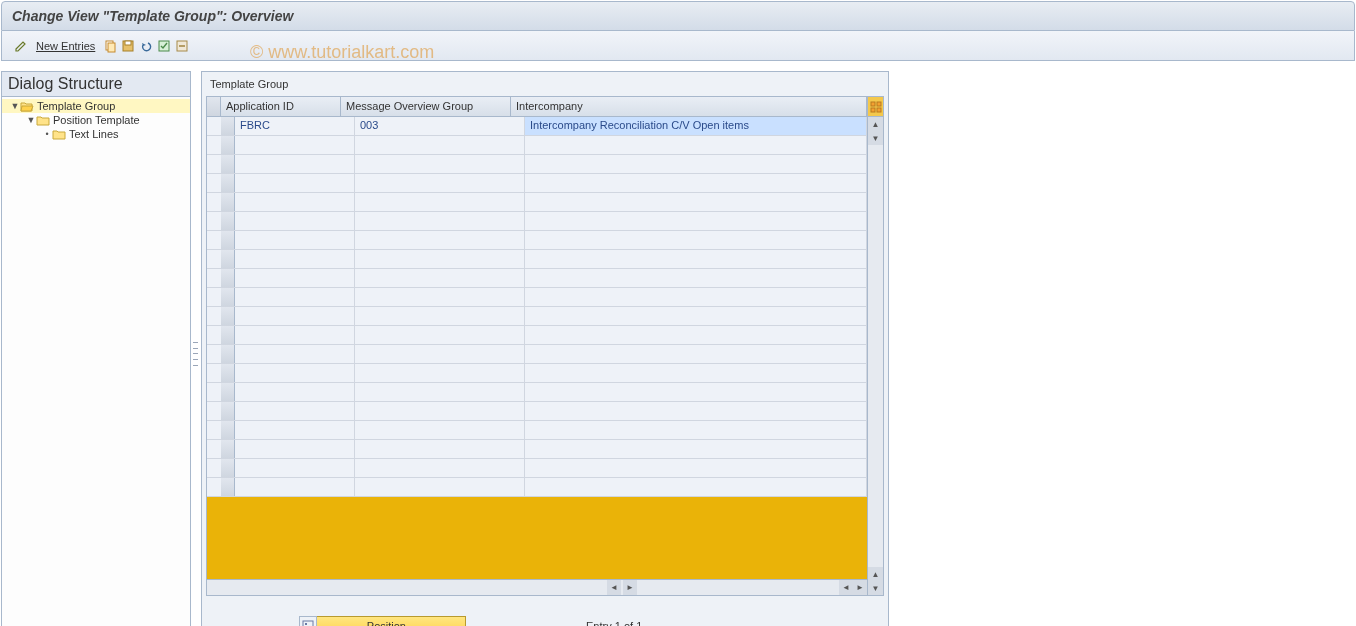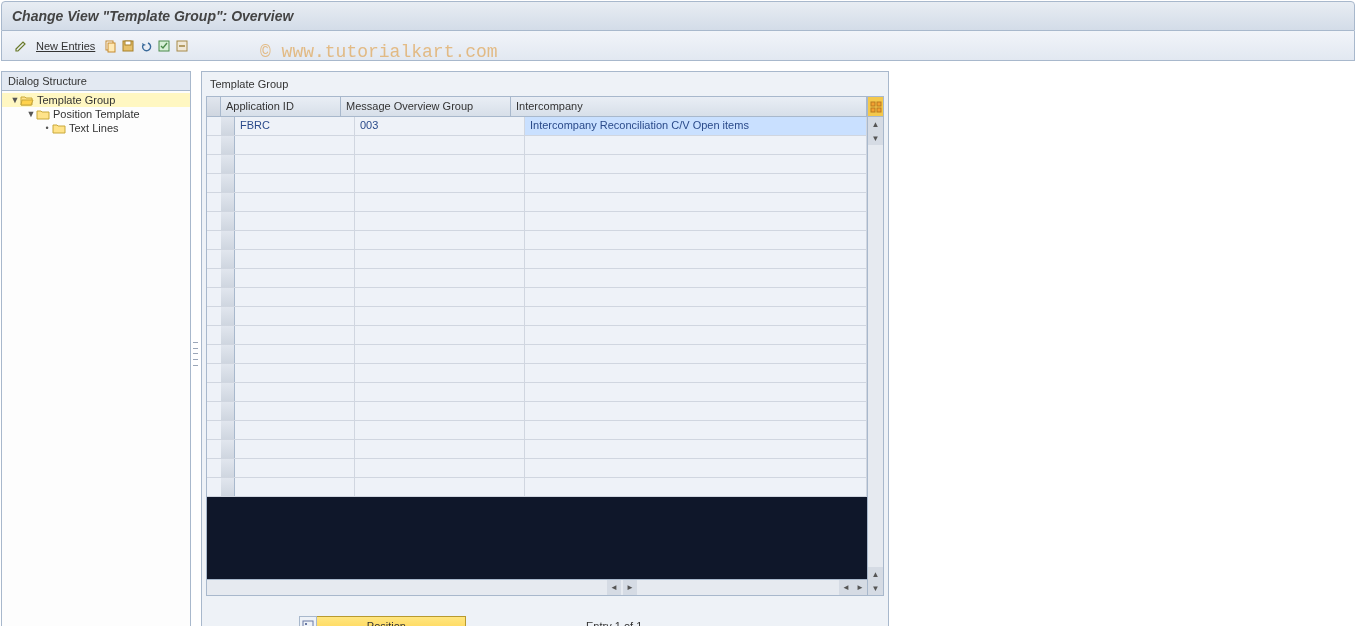--- a/index.html
+++ b/index.html
@@ -56,21 +56,21 @@
     width: 190px;
     border: 1px solid #a8b8cc;
     background: #fdfdfd;
     display: flex;
     flex-direction: column;
   }
   .tree-header {
     background: #e3e9f2;
     border-bottom: 1px solid #a8b8cc;
     padding: 3px 6px;
-    font-size: 11px;
+    font-size: 16px;
     color: #333;
   }
   .tree-body { flex: 1; padding: 2px 0; }
   .tree-row {
     display: flex; align-items: center;
     padding: 1px 2px;
     font-size: 11px;
     cursor: pointer;
     white-space: nowrap;
   }
@@ -88,21 +88,21 @@
     flex-direction: column;
   }
   .group-label {
     font-size: 11px;
     color: #333;
     padding: 2px 4px 6px 4px;
   }
   .grid-wrap {
     flex: 1;
     display: flex;
-    background: #0f172a;
+    background: #eab308;
     border: 1px solid #a8b8cc;
     position: relative;
   }
   .grid-table {
     flex: 1;
     display: flex;
     flex-direction: column;
     overflow: hidden;
   }
   .grid-header-row {
@@ -197,24 +197,24 @@
     position: relative;
   }
   .position-btn .p-icon {
     position:absolute; left:-18px; top:-1px;
     width:18px; height:20px; border:1px solid #a8b8cc; background:#eef2f7;
     display:flex;align-items:center;justify-content:center;
   }
   .entry-text { font-size: 11px; color: #333; }
   .watermark {
     position: absolute;
-    top: 42px; left: 260px;
+    top: 42px; left: 250px;
     font-size: 18px;
     color: rgba(224, 153, 59, 0.6);
-    font-family: Liberation Mono, monospace;
+    font-family: Liberation Sans, sans-serif;
     pointer-events: none;
     z-index: 50;
   }
   .drag-handle {
     position:absolute;
     left: 193px; top: 340px;
     width: 5px; height: 28px;
     display:flex; flex-direction:column; justify-content:space-around;
     cursor: col-resize;
   }

